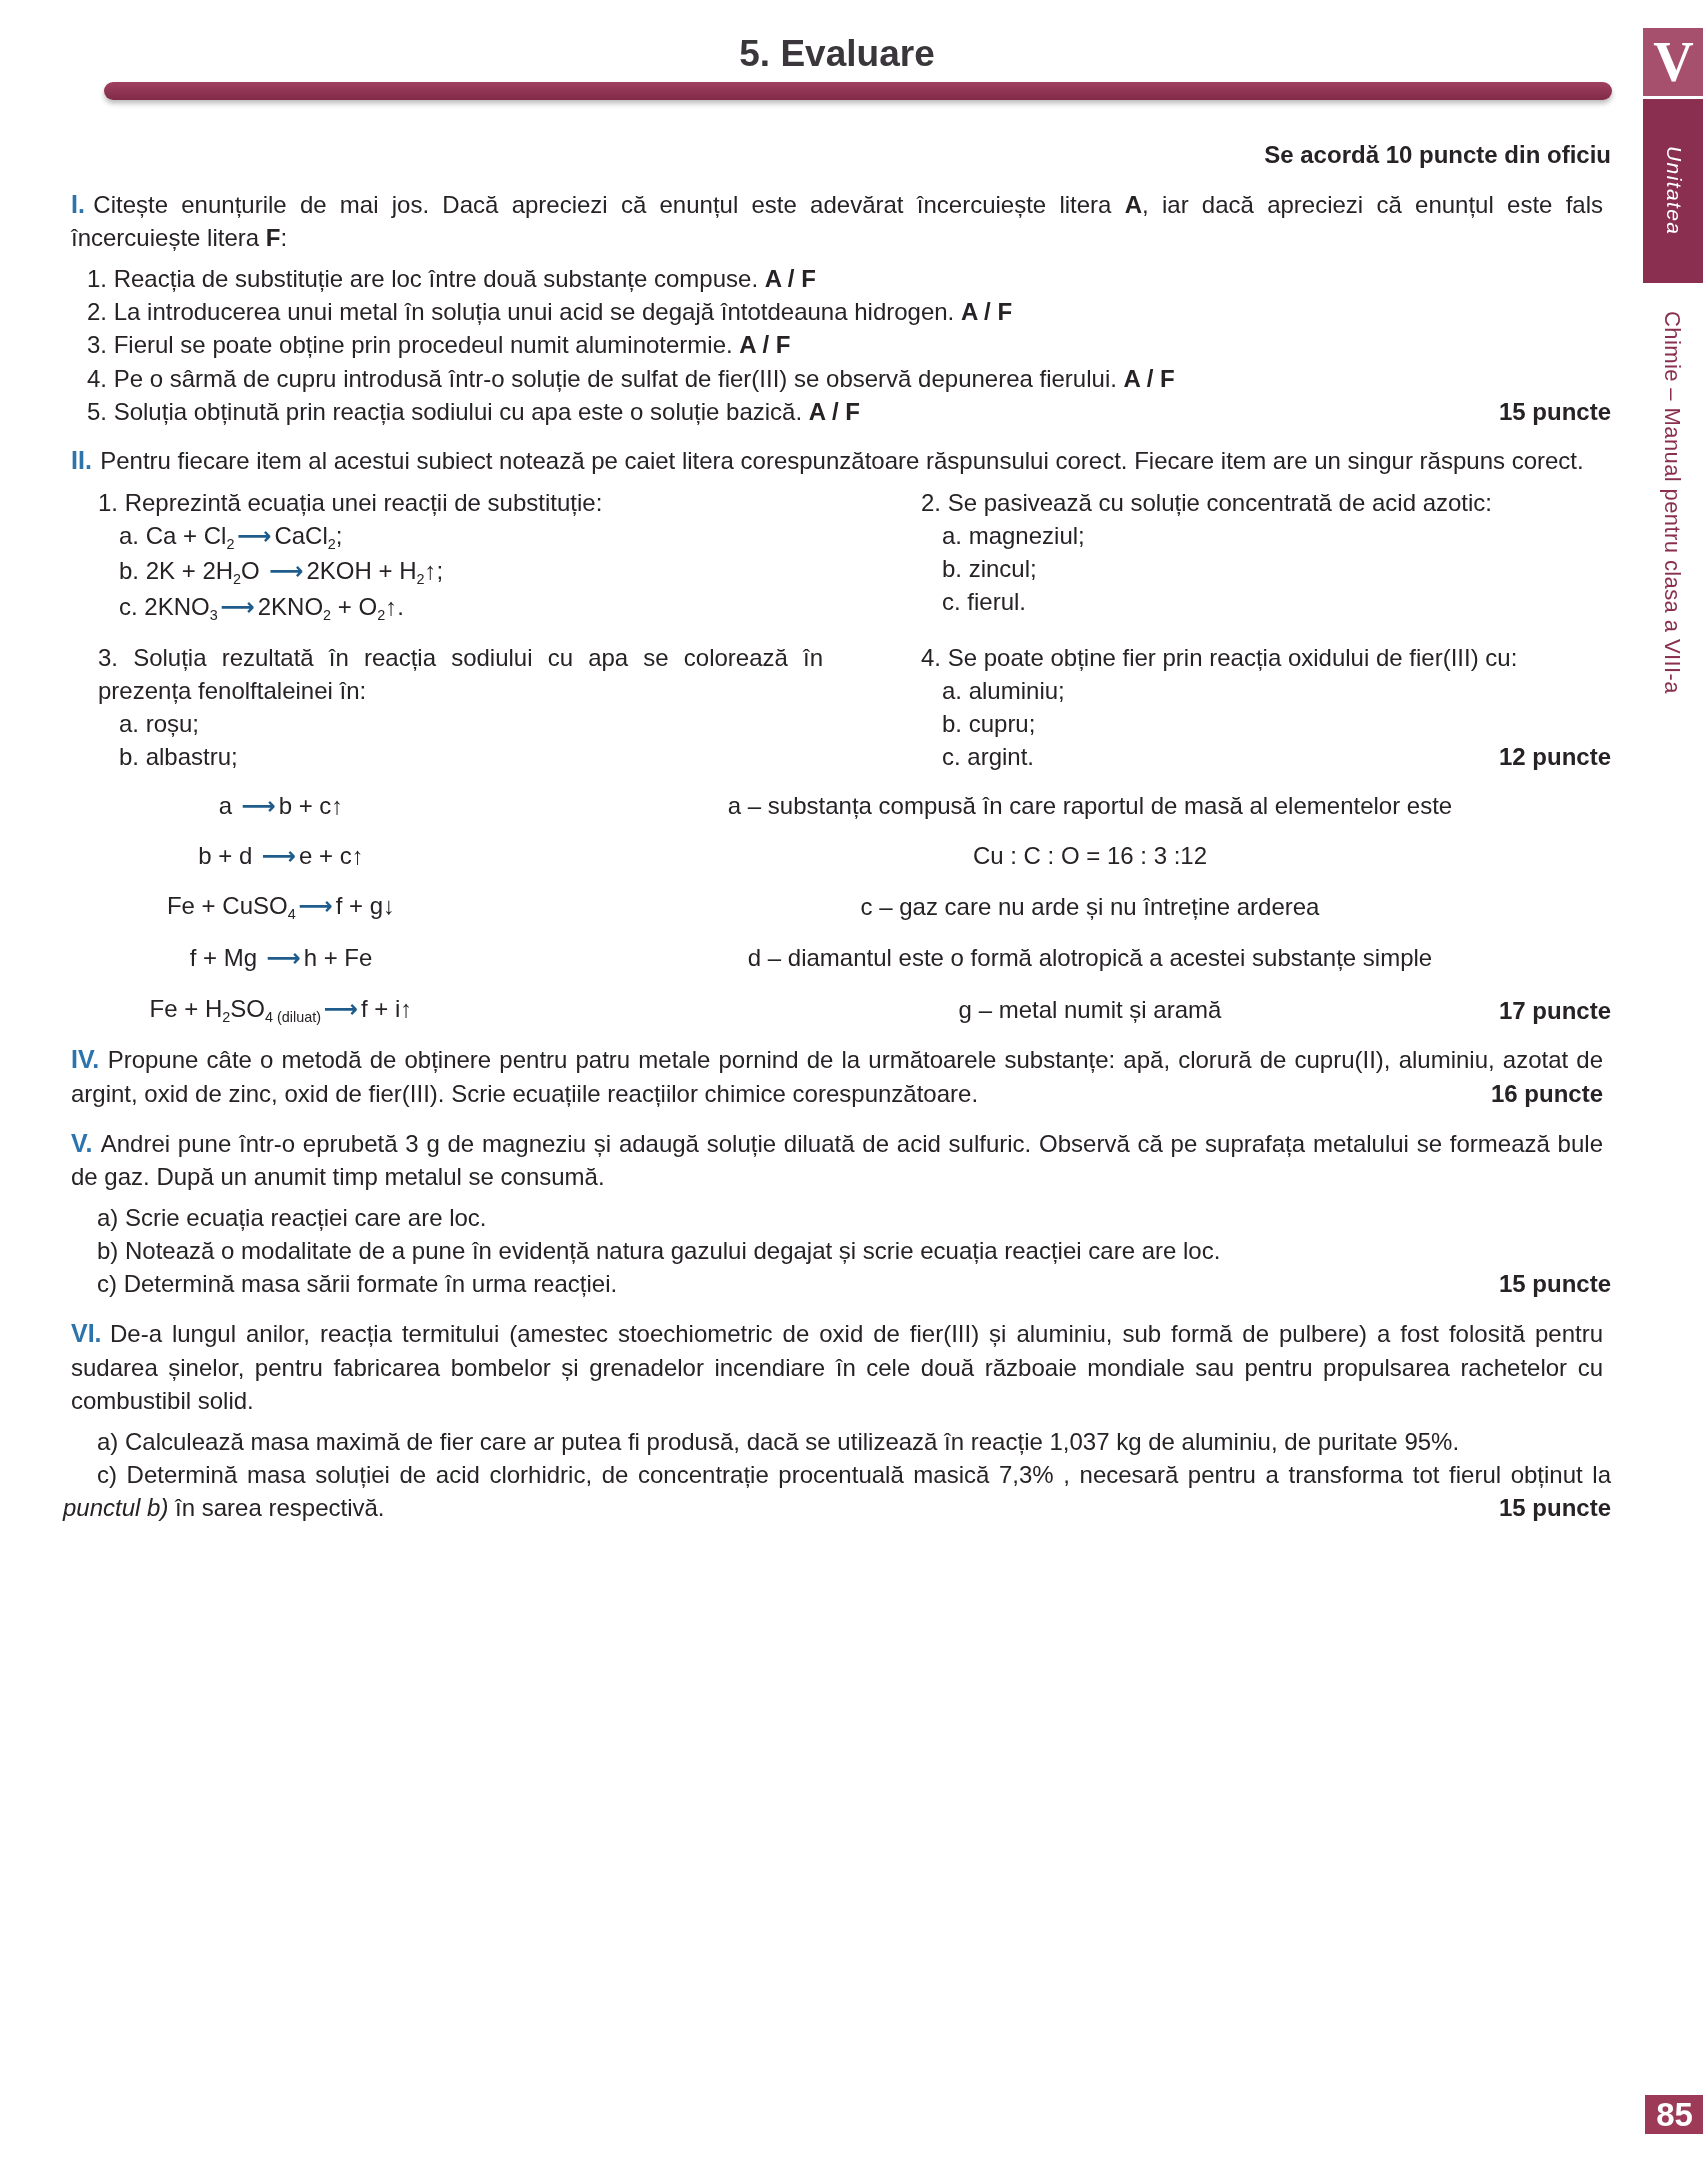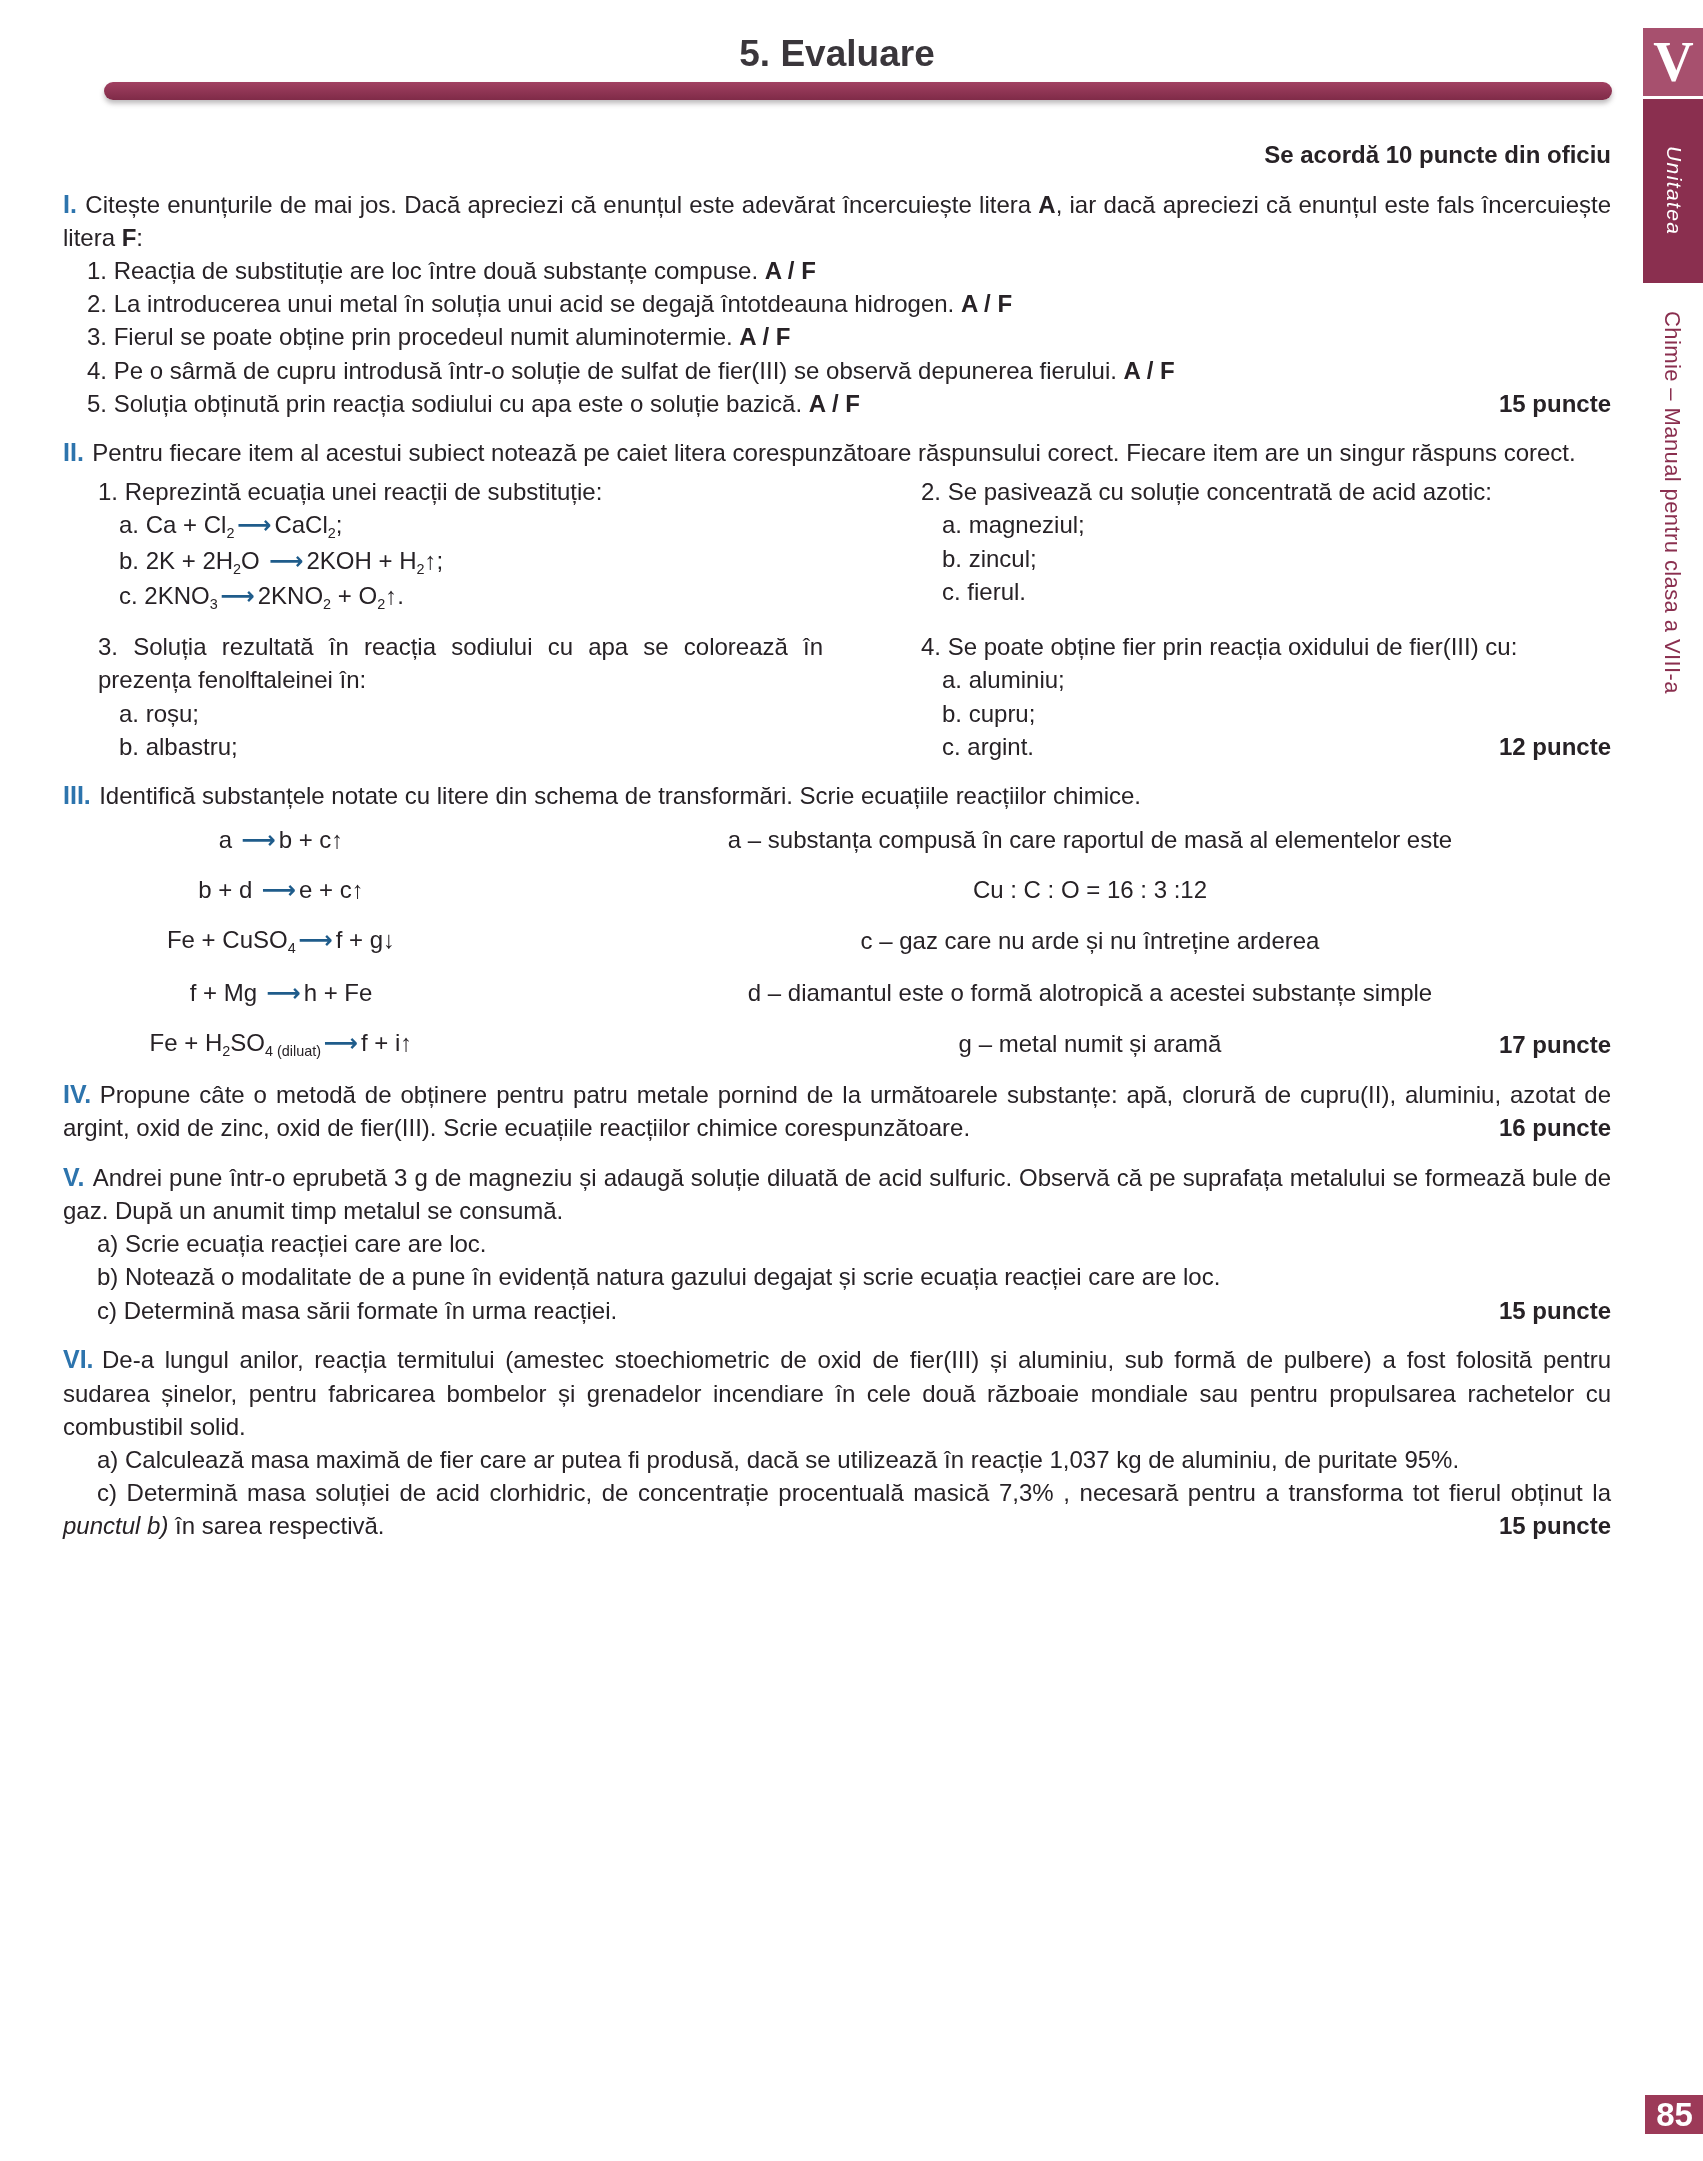--- a/index.html
+++ b/index.html
@@ -36,21 +36,21 @@
   .ubox{position:absolute;top:99px;right:0;width:61px;height:184px;background:var(--maroonDark);
     display:flex;align-items:center;justify-content:center;}
   .uvtext{writing-mode:vertical-rl;font-style:italic;color:#fff;font-size:21px;letter-spacing:1.4px;}
   .sidetext{position:absolute;top:311px;right:17px;writing-mode:vertical-rl;font-size:22px;color:var(--maroonDark);letter-spacing:0.4px;}
   .pagenum{position:absolute;right:0;bottom:27px;width:59px;height:39px;background:var(--maroon);
     color:#fff;display:flex;align-items:center;justify-content:center;font-size:33px;font-weight:600;}
   
   .content{position:absolute;top:138px;left:63px;width:1548px;}
   .office{text-align:right;font-weight:700;margin-bottom:4.2px;}
   .sec{margin-top:15.5px;position:relative;}
-  .para{margin:0;text-align:justify;}
+  .para{margin:8px;text-align:justify;}
   .num{color:var(--blue);font-weight:700;margin-right:8.4px;font-size:25px;}
   .b{font-weight:700;}
   .i{font-style:italic;}
   .sub{font-size:.6em;vertical-align:-.32em;}
   .arrow{color:var(--arrowBlue);font-weight:700;margin:0 2.8px;}
   .rel{position:relative;}
   .pts{position:absolute;right:0;bottom:0;font-weight:700;white-space:nowrap;}
   
   .itemrow{position:relative;}
   .item{display:block;padding-left:24px;}
@@ -133,21 +133,20 @@
           <p class="qh">4. Se poate obține fier prin reacția oxidului de fier(III) cu:</p>
           <div class="opt">a. aluminiu;</div>
           <div class="opt">b. cupru;</div>
           <div class="opt">c. argint.</div>
           <span class="pts">12 puncte</span>
         </div>
       </div>
     </section>
 
     <section class="sec">
-      <p class="para"><span class="num">III.</span><span>Identifică substanțele notate cu litere din schema de transformări. Scrie ecuațiile reacțiilor chimice.</span></p>
       <div class="s3grid">
         <div class="eq">a <span class="arrow">⟶</span>b + c↑</div>
         <div class="note">a – substanța compusă în care raportul de masă al elementelor este</div>
         <div class="eq">b + d <span class="arrow">⟶</span>e + c↑</div>
         <div class="note">Cu : C : O = 16 : 3 :12</div>
         <div class="eq">Fe + CuSO<span class="sub">4</span><span class="arrow">⟶</span>f + g↓</div>
         <div class="note">c – gaz care nu arde și nu întreține arderea</div>
         <div class="eq">f + Mg <span class="arrow">⟶</span>h + Fe</div>
         <div class="note">d – diamantul este o formă alotropică a acestei substanțe simple</div>
         <div class="eq">Fe + H<span class="sub">2</span>SO<span class="sub">4 (diluat)</span><span class="arrow">⟶</span>f + i↑</div>

